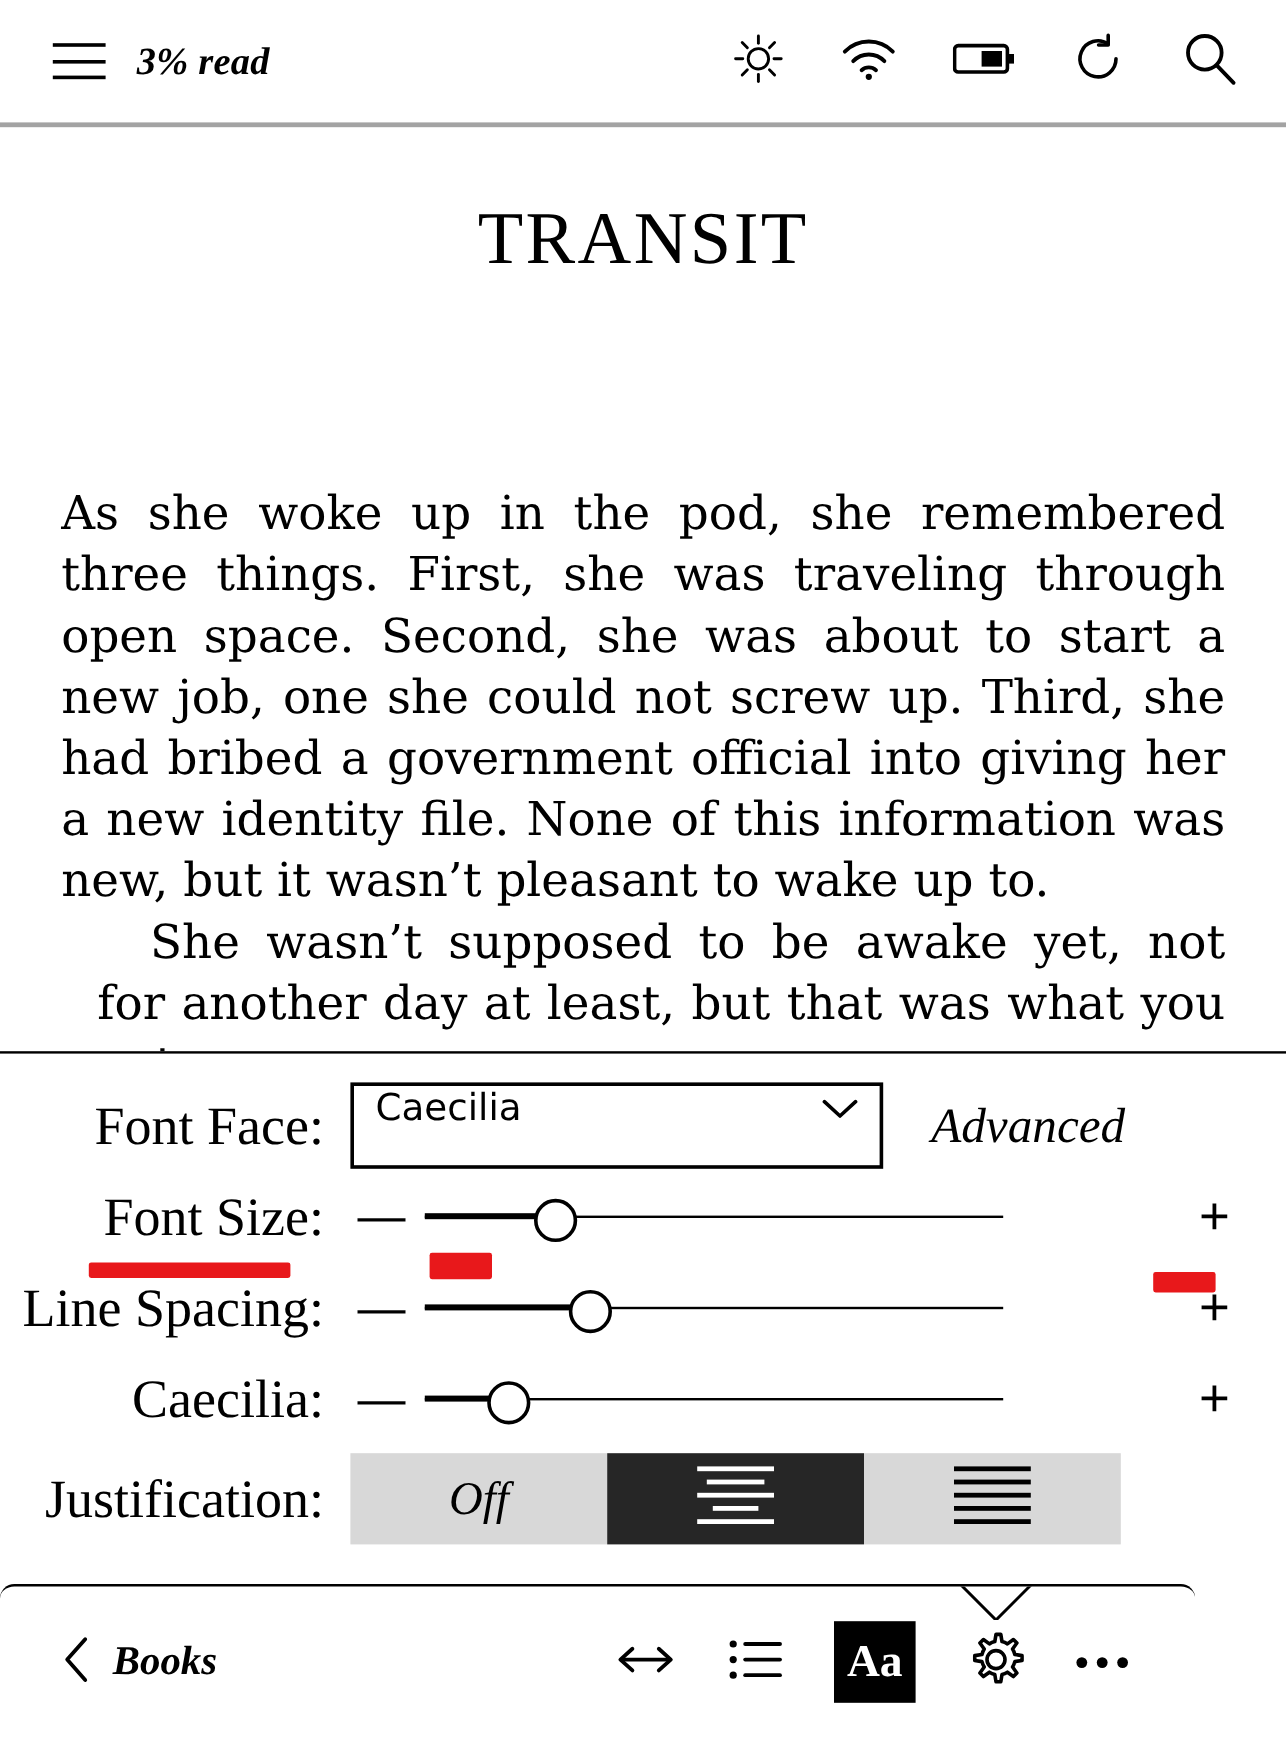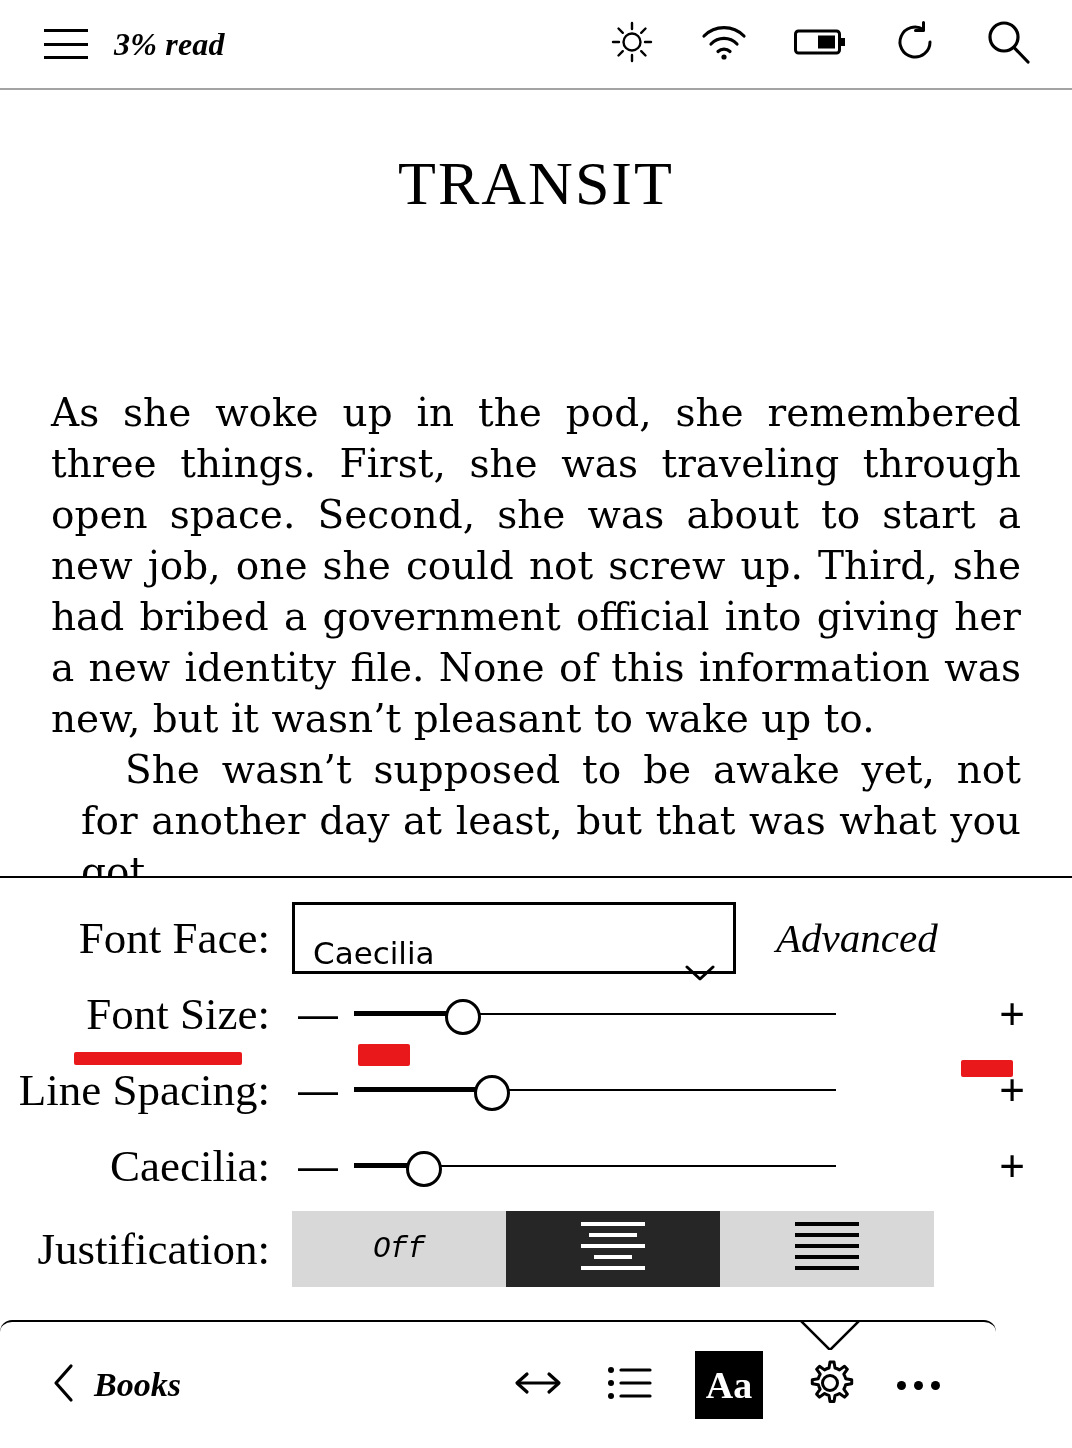--- a/index.html
+++ b/index.html
@@ -11,22 +11,22 @@
     width: 1072px;
     height: 1448px;
     overflow: hidden;
     font-family: "Liberation Serif", serif;
     color: #000000;
     position: relative;
   }
 
   
   .statusbar {
-    height: 90px;
-    border-bottom: 2px solid #a3a3a3;
+    height: 106px;
+    border-bottom: 4px solid #a3a3a3;
     display: flex;
     align-items: center;
     box-sizing: border-box;
     padding: 0 40px 0 44px;
   }
   .hamburger {
     width: 44px;
     height: 30px;
     display: flex;
     flex-direction: column;
@@ -112,21 +112,21 @@
     font-size: 45px;
   }
 
   
   .select-box {
     width: 444px;
     height: 72px;
     border: 3px solid #000;
     box-sizing: border-box;
     display: flex;
-    align-items: flex-end;
+    align-items: flex-start;
     padding: 0 18px;
     font-family: "DejaVu Sans", sans-serif;
     font-size: 31px;
     background: #fff;
   }
   .select-box .val { flex: 1; }
   .chev {
     width: 30px;
     height: 18px;
   }
@@ -187,23 +187,23 @@
     width: 214px;
     height: 76px;
     display: flex;
     align-items: center;
     justify-content: center;
     background: #d8d8d8;
     box-sizing: border-box;
   }
   .seg.active { background: #262626; }
   .seg .off-lbl {
-    font-family: Liberation Mono, monospace;
+    font-family: Liberation Serif, serif;
     font-style: italic;
-    font-size: 29px;
+    font-size: 39px;
   }
   .lines {
     width: 64px;
   }
   .lines i {
     display: block;
     height: 4px;
     background: #fff;
     margin-bottom: 7px;
   }

